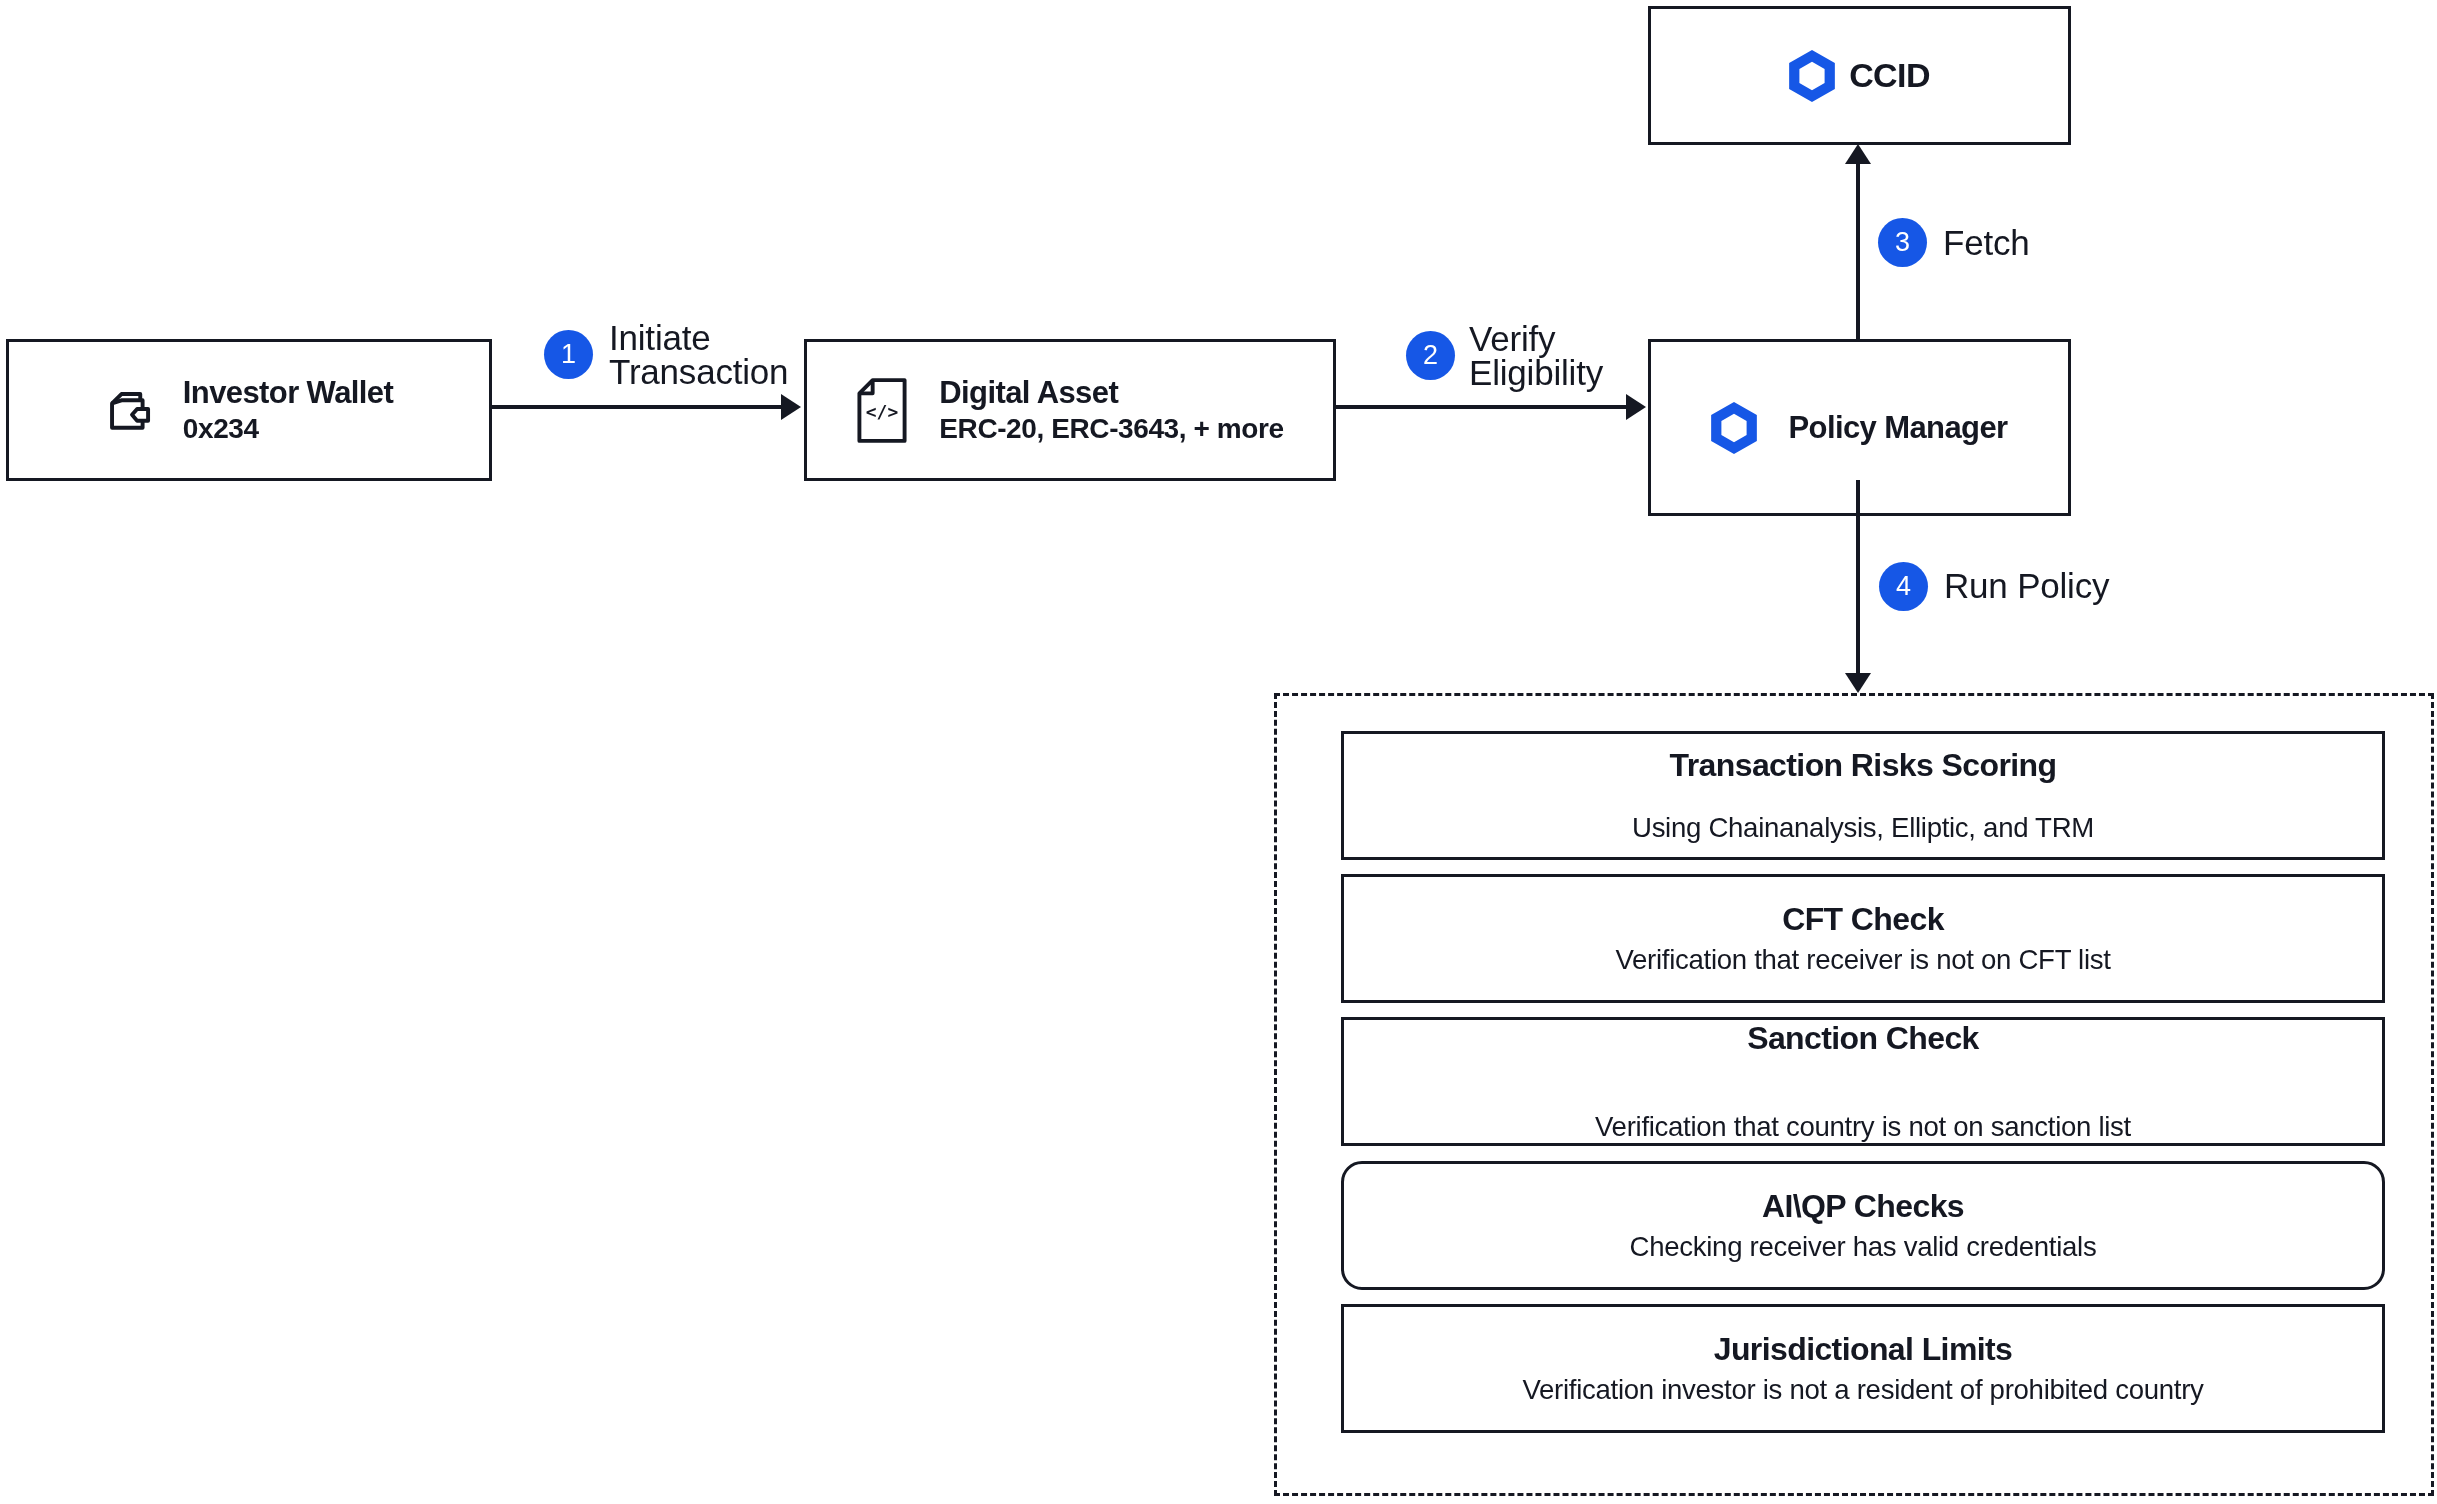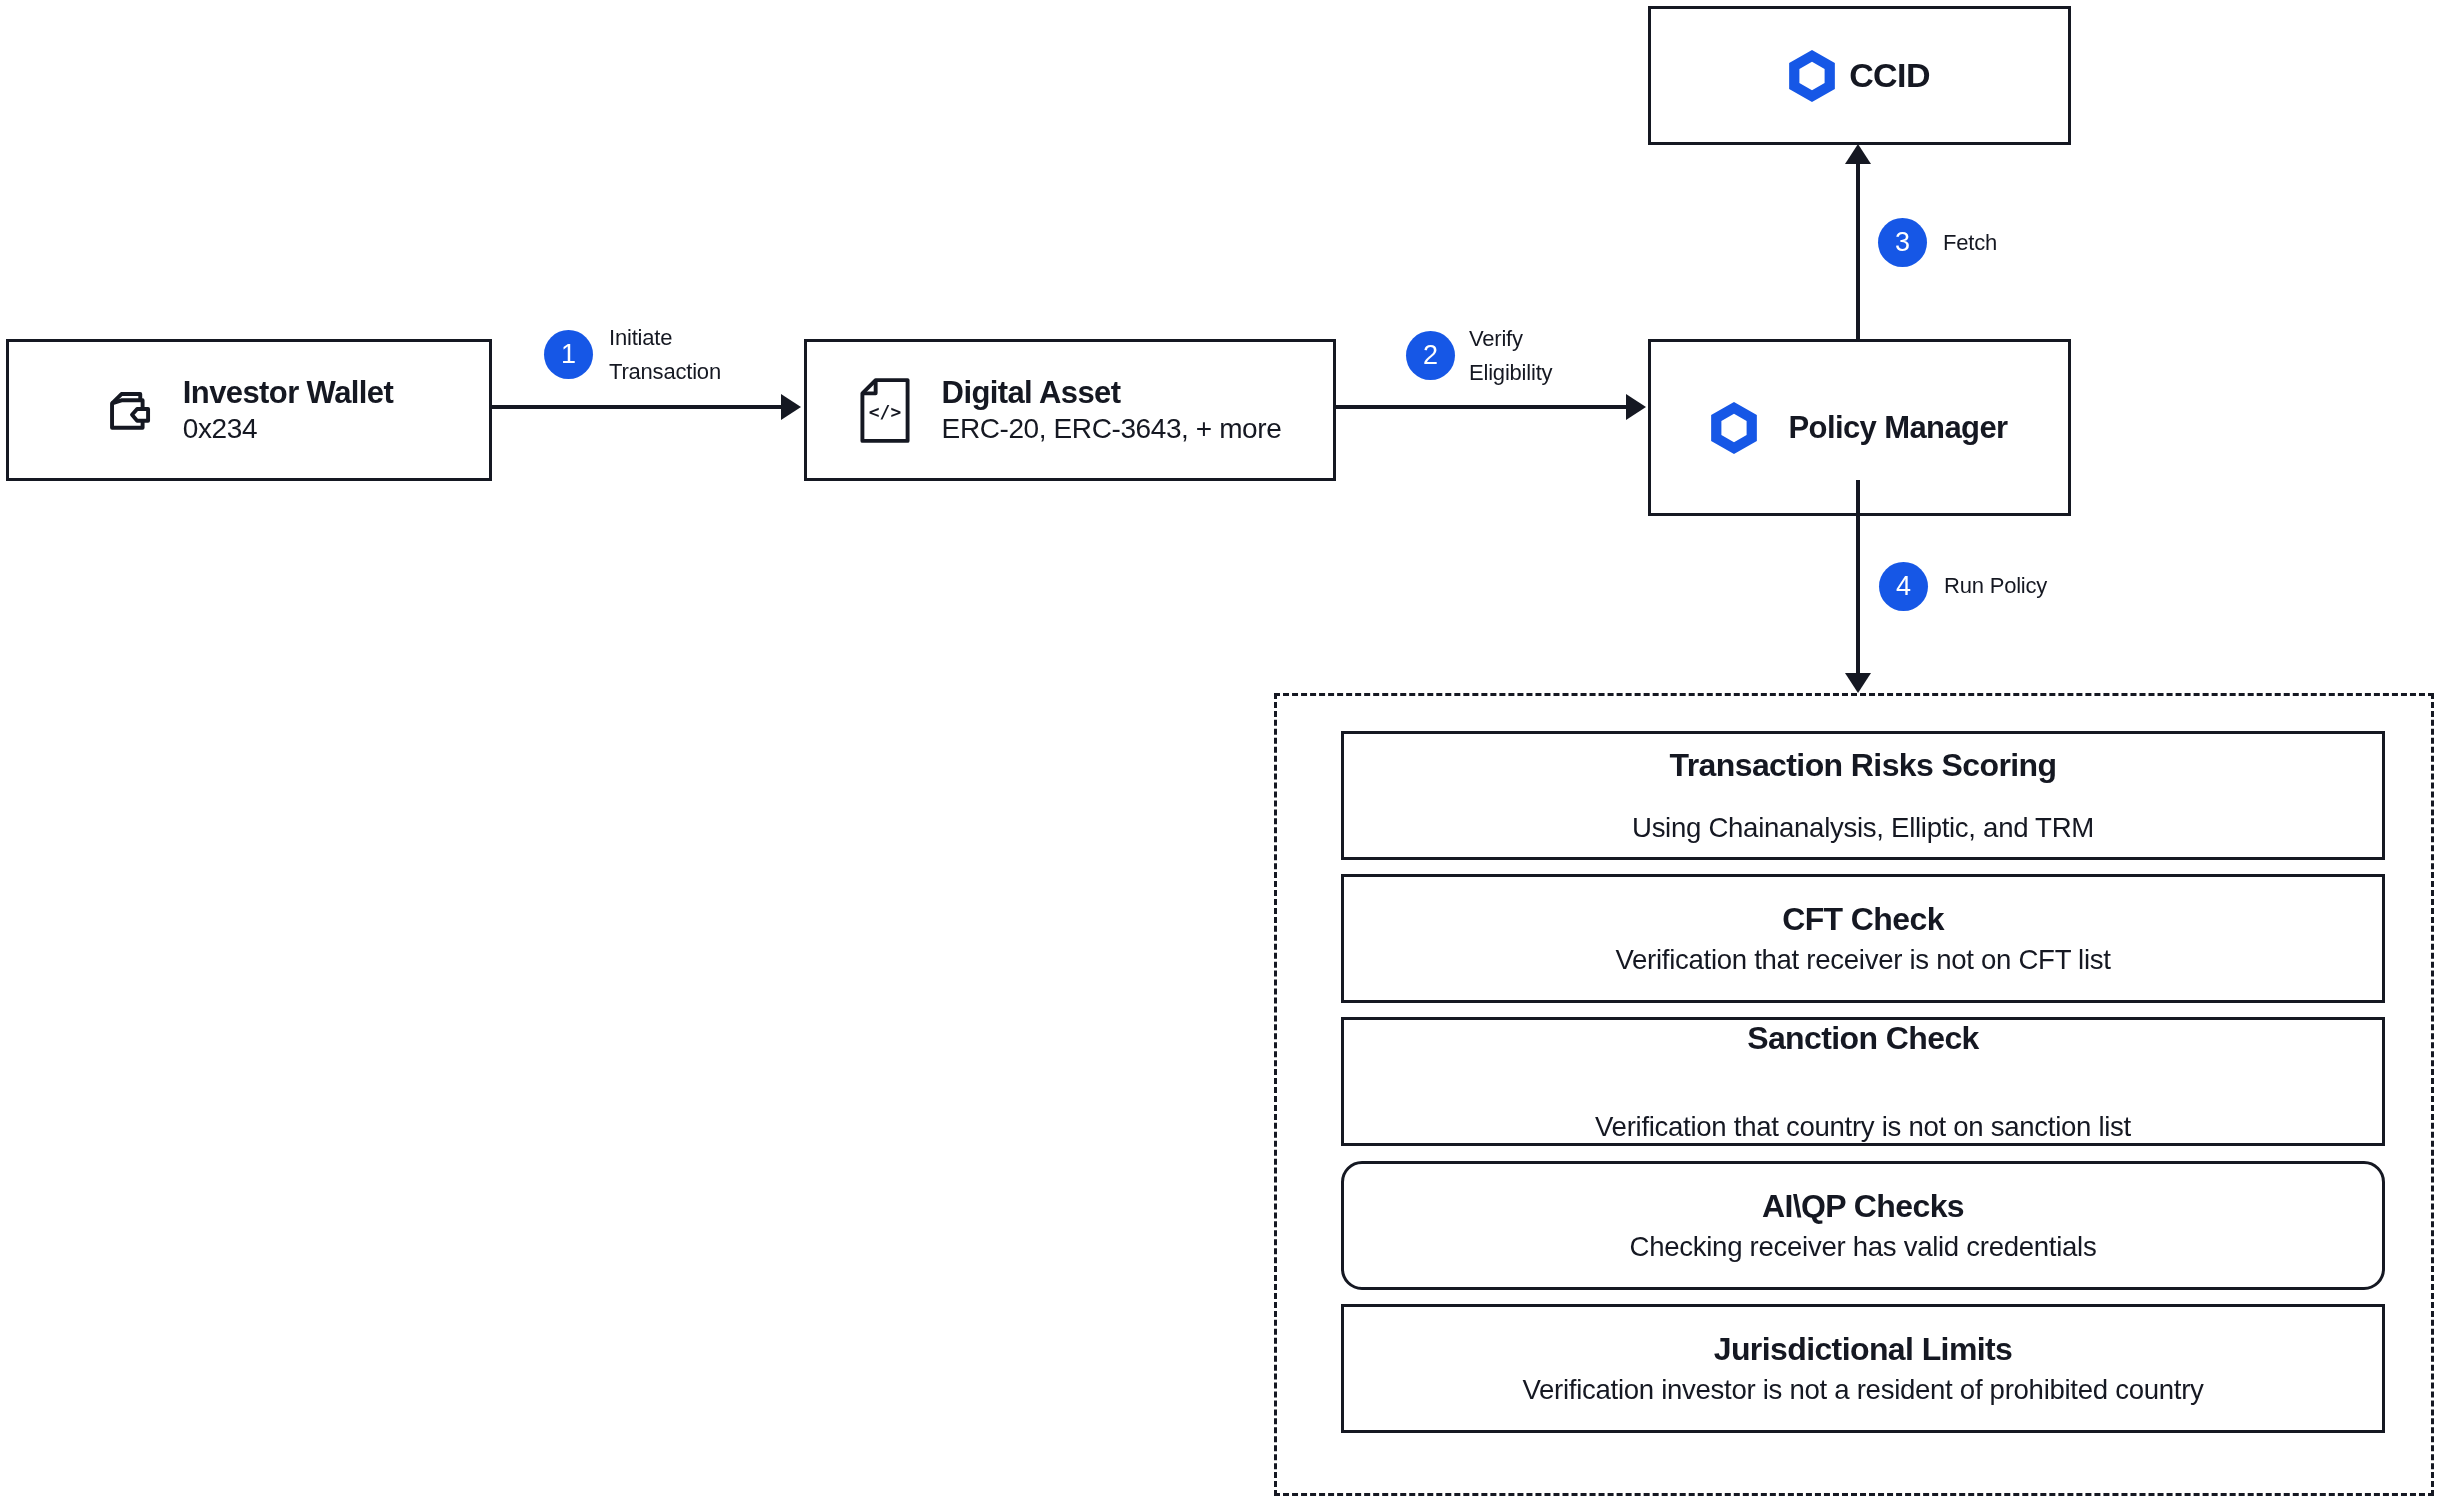--- a/index.html
+++ b/index.html
@@ -10,38 +10,38 @@
   body{font-family:"Liberation Sans", sans-serif; color:var(--ink);}
   #stage{position:relative;width:2438px;height:1505px;background:#ffffff;overflow:hidden;}
 
   
   .node{
     position:absolute;background:#fff;border:3.8px solid var(--ink);
     box-sizing:border-box;display:flex;align-items:center;justify-content:center;gap:31px;
   }
   .node .txt{display:flex;flex-direction:column;justify-content:center;}
   .node-title{font-size:31px;font-weight:700;letter-spacing:-0.6px;line-height:1.15;color:var(--ink);}
-  .node-sub{font-size:28px;font-weight:400;letter-spacing:-0.4px;line-height:1.15;margin-top:3px;color:var(--ink);}
+  .node-sub{font-size:28px;font-weight:700;letter-spacing:-0.4px;line-height:1.15;margin-top:3px;color:var(--ink);}
   .node-title.big{font-size:34px;}
 
   
   .hline{position:absolute;height:3.8px;background:var(--ink);}
   .vline{position:absolute;width:3.8px;background:var(--ink);}
   .arr{position:absolute;width:0;height:0;}
   .arr.right{border-top:13px solid transparent;border-bottom:13px solid transparent;border-left:20.7px solid var(--ink);}
   .arr.up{border-left:13px solid transparent;border-right:13px solid transparent;border-bottom:20.7px solid var(--ink);}
   .arr.down{border-left:13px solid transparent;border-right:13px solid transparent;border-top:20.7px solid var(--ink);}
 
   
   .step-dot{
     position:absolute;width:49px;height:49px;border-radius:50%;background:var(--accent);
     color:#ffffff;display:flex;align-items:center;justify-content:center;
     font-size:27px;font-weight:500;
   }
-  .step-label{position:absolute;font-size:22px;line-height:34px;letter-spacing:-0.2px;color:var(--ink);}
+  .step-label{position:absolute;font-size:35px;line-height:34px;letter-spacing:-0.2px;color:var(--ink);}
   .step-label span{display:block;}
 
   
   .dashed-box{
     position:absolute;left:1274px;top:693px;width:1160px;height:803px;
     border:3.8px dashed var(--ink);box-sizing:border-box;background:#fff;
   }
   .check{
     position:absolute;left:1341px;width:1044px;height:129px;background:#fff;
     border:3.1px solid var(--ink);box-sizing:border-box;

